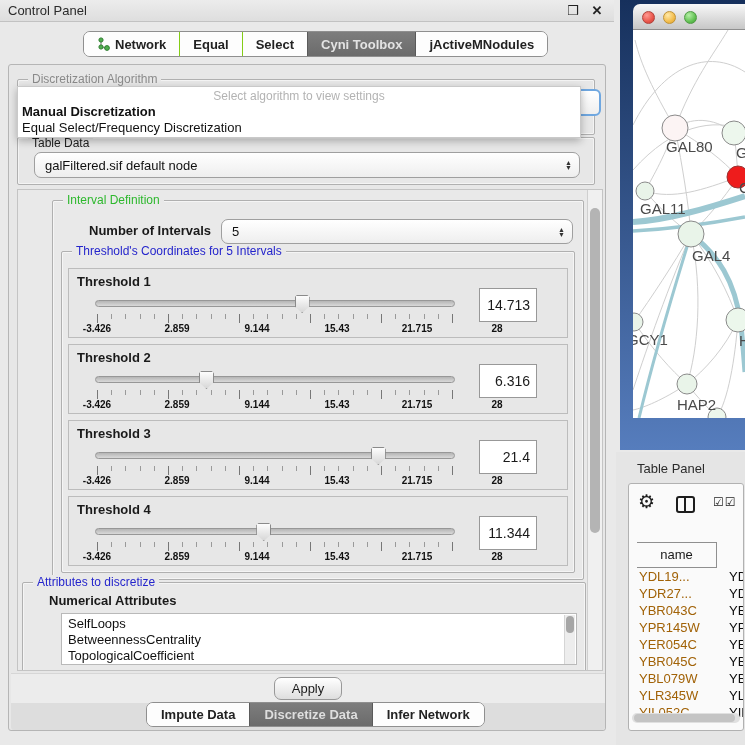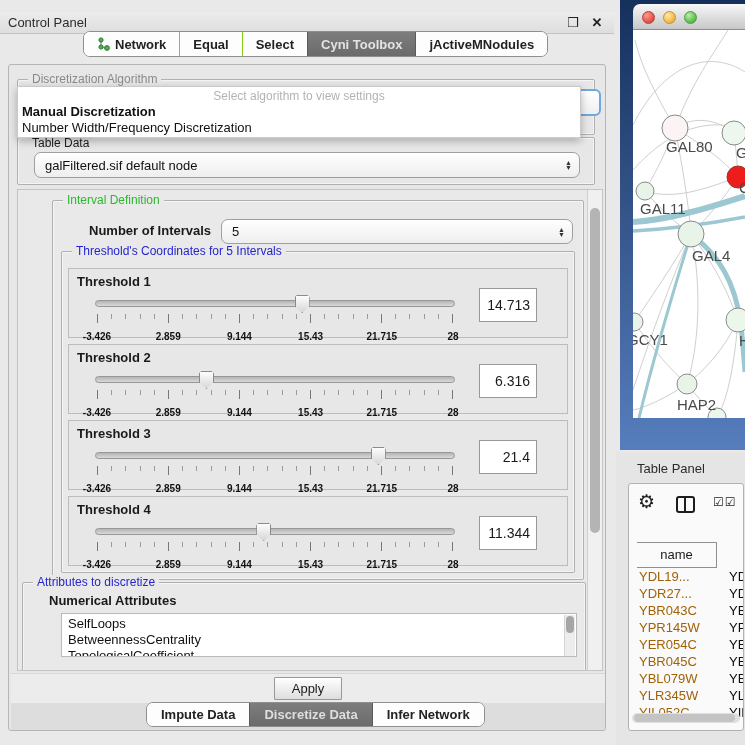--- a/index.html
+++ b/index.html
@@ -6,21 +6,21 @@
   html,body { width:745px; height:745px; }
   body {
     position:relative; width:745px; height:745px;
     background:#e9e9e9; overflow:hidden;
     font-family:"Liberation Sans", sans-serif; color:#1a1a1a;
     -webkit-font-smoothing:antialiased;
   }
   .abs { position:absolute; }
 
   
-  .titlebar { left:0; top:0; width:614px; height:22px; background:linear-gradient(#ececec,#dedede); border-bottom:1px solid #c2c2c2;margin-top:12px; }
+  .titlebar { left:0; top:0; width:614px; height:22px; background:linear-gradient(#ececec,#dedede); border-bottom:1px solid #c2c2c2; }
   .titlebar .t { position:absolute; left:8px; top:3px; font-size:13px; color:#2b2b2b; }
   .winbtn { position:absolute; top:2px; width:18px; height:18px; font-size:13px; color:#222; text-align:center; line-height:18px; font-weight:bold; }
   .winbtn.float { right:32px; font-weight:normal; }
   .winbtn.close { right:8px; }
 
   
   .toptabs { left:83px; top:31px; height:26px; display:flex; background:#fff; border:1px solid #8f8f8f; border-radius:7px; overflow:hidden; }
   .ttab { display:flex; align-items:center; gap:5px; padding:0 13px; font-size:13px; font-weight:bold; color:#222; border-right:1px solid #84cc16; background:#fdfdfd; cursor:default; }
   .ttab:last-child { border-right:none; }
   .ttab.sel { background:linear-gradient(#7d7d7d,#6b6b6b); color:#e3e3e3; border-right:1px solid #5a5a5a; }
@@ -65,33 +65,33 @@
   .thpanel { position:absolute; left:6px; width:500px; height:70px; background:#e7e7e7; border:1px solid #bcbcbc; }
   .thpanel .thlabel { position:absolute; left:8px; top:5px; font-size:13px; font-weight:bold; }
   .rail { position:absolute; left:26px; top:31px; width:360px; height:7px; border-radius:4px; background:linear-gradient(#b5b5b5,#d9d9d9); border:1px solid #979797; }
   .thumb { position:absolute; top:-6px; width:15px; height:18px; background:linear-gradient(#fdfdfd,#d7d7d7); border:1px solid #8a8a8a; clip-path:polygon(15% 0,85% 0,100% 12%,100% 62%,50% 100%,0 62%,0 12%); }
   .ticks { position:absolute; left:28px; top:45px; width:356px; height:9px;
     background-image:
       repeating-linear-gradient(90deg,#777 0 1px,transparent 1px 20%),
       repeating-linear-gradient(90deg,#9a9a9a 0 1px,transparent 1px 4%);
     background-size:100% 9px,100% 5px; background-repeat:no-repeat; background-position:left top,left top;
     border-right:1px solid #777; }
-  .ticklabels { position:absolute; left:28px; top:62px; width:356px; height:12px;padding-left:36px; }
+  .ticklabels { position:absolute; left:28px; top:54px; width:400px; height:12px;padding-left:36px; }
   .ticklabels span { position:absolute; transform:translateX(-50%); font-size:10px; font-weight:bold; color:#111; white-space:nowrap; }
   .valuebox { position:absolute; left:410px; top:19px; width:58px; height:34px; background:#ffffff; border:1px solid #989898; font-size:14px; text-align:right; padding:8px 6px 0 0; }
 
   .attr-group { left:4px; top:392px; width:564px; height:96px; }
   .attr-heading { position:absolute; left:26px; top:10px; font-size:13px; font-weight:bold; }
-  .attrlist { position:absolute; left:38px; top:30px; width:516px; height:44px; background:#ffffff; border:1px solid #b9b9b9; overflow:hidden; padding:2px 8px 0 6px; }
+  .attrlist { position:absolute; left:38px; top:30px; width:516px; height:52px; background:#ffffff; border:1px solid #b9b9b9; overflow:hidden; padding:2px 8px 0 6px; }
   .attrlist .item { font-size:13px; line-height:16px; color:#111; }
   .attrlist .lscroll { position:absolute; right:1px; top:1px; width:11px; height:50px; background:#ededed; border-left:1px solid #d5d5d5; }
   .attrlist .lthumb { position:absolute; left:1px; top:1px; width:8px; height:17px; background:#a6a6a6; border-radius:4px; }
 
   .applyrow { position:absolute; left:2px; top:608px; width:594px; height:30px; background:#ececec; border-top:1px solid #d6d6d6; }
-  .applybtn { position:absolute; left:50%; margin-left:-34px; top:3px; width:68px; height:23px; background:linear-gradient(#ffffff,#dedede); border:1px solid #989898; border-radius:1px; font-size:13px; text-align:center; line-height:21px; }
+  .applybtn { position:absolute; left:50%; margin-left:-34px; top:3px; width:68px; height:23px; background:linear-gradient(#ffffff,#dedede); border:1px solid #989898; border-radius:7px; font-size:13px; text-align:center; line-height:21px; }
   .panelfoot { position:absolute; left:2px; top:638px; width:594px; height:27px; background:#dddddd; border-radius:0 0 3px 3px; }
 
   
   .bottomtabs { left:146px; top:702px; height:25px; display:flex; background:#fff; border:1px solid #8f8f8f; border-radius:7px; overflow:hidden; }
   .btab { display:flex; align-items:center; padding:0 14px; font-size:13px; font-weight:bold; color:#222; background:#fdfdfd; }
   .btab.sel { background:linear-gradient(#7d7d7d,#6b6b6b); color:#dedede; }
   .btab.first { border-right:1px solid #5a5a5a; }
   .btab.last { border-left:1px solid #5a5a5a; }
 
   
@@ -160,21 +160,21 @@
 <div class="abs mainpanel">
 
   <div class="group algo-group">
     <span class="glabel gray">Discretization Algorithm</span>
   </div>
   <div class="combo-fragment"></div>
 
   <div class="popup">
     <div class="hint">Select algorithm to view settings</div>
     <div class="opt b">Manual Discretization</div>
-    <div class="opt n">Number Width/Frequency Discretization</div>
+    <div class="opt n">Equal Select/Frequency Discretization</div>
   </div>
 
   <div class="group tabledata-group">
     <span class="glabel">Table Data</span>
     <div class="combo td-combo">
       <span>galFiltered.sif default node</span>
       <span class="spin">
           <span>▲</span>
           <span>▼</span>
         </span>

